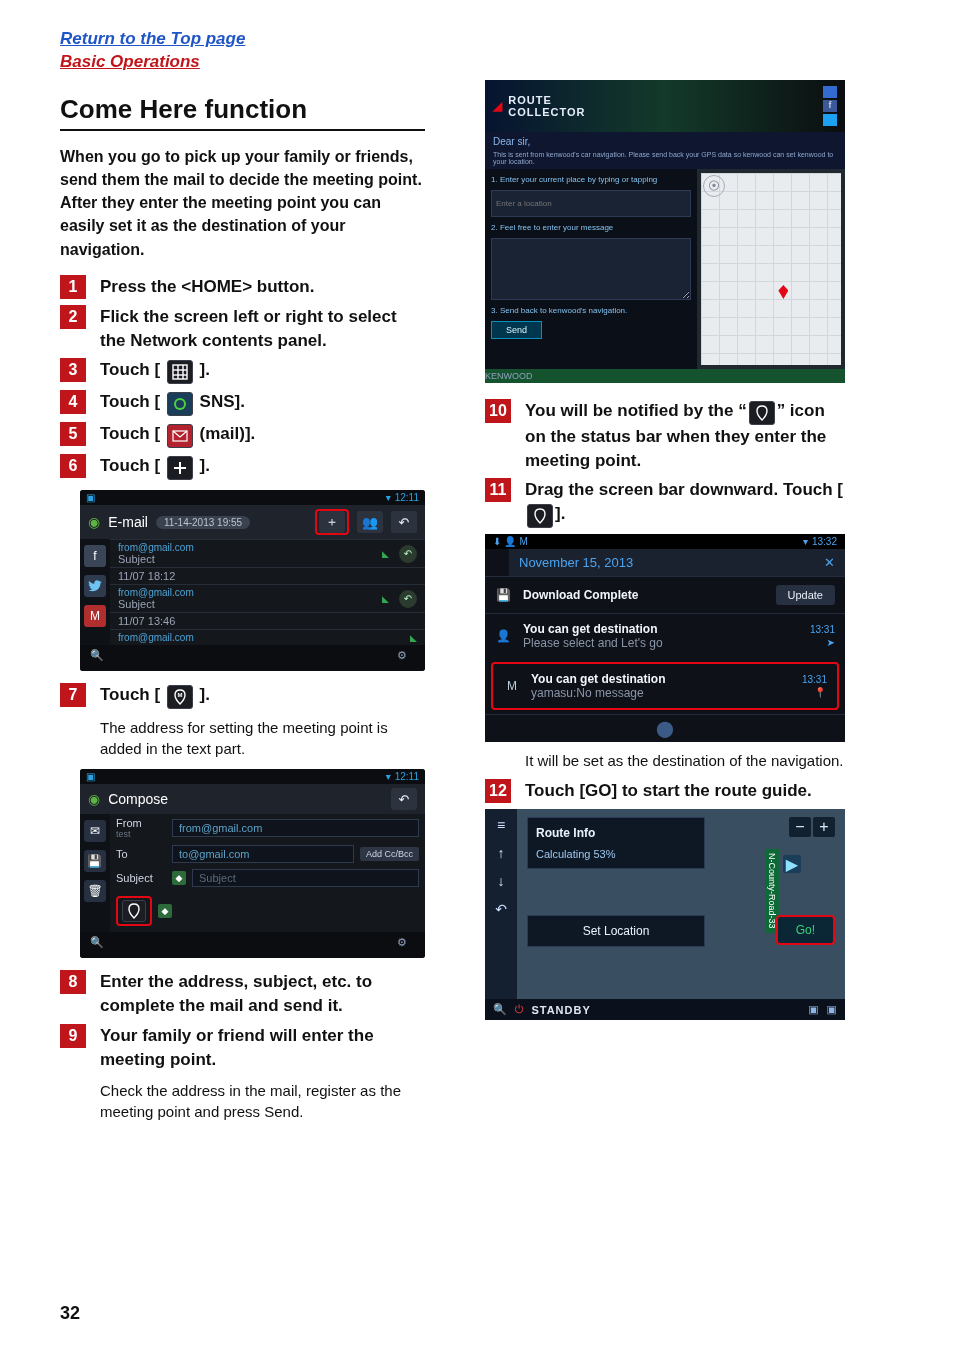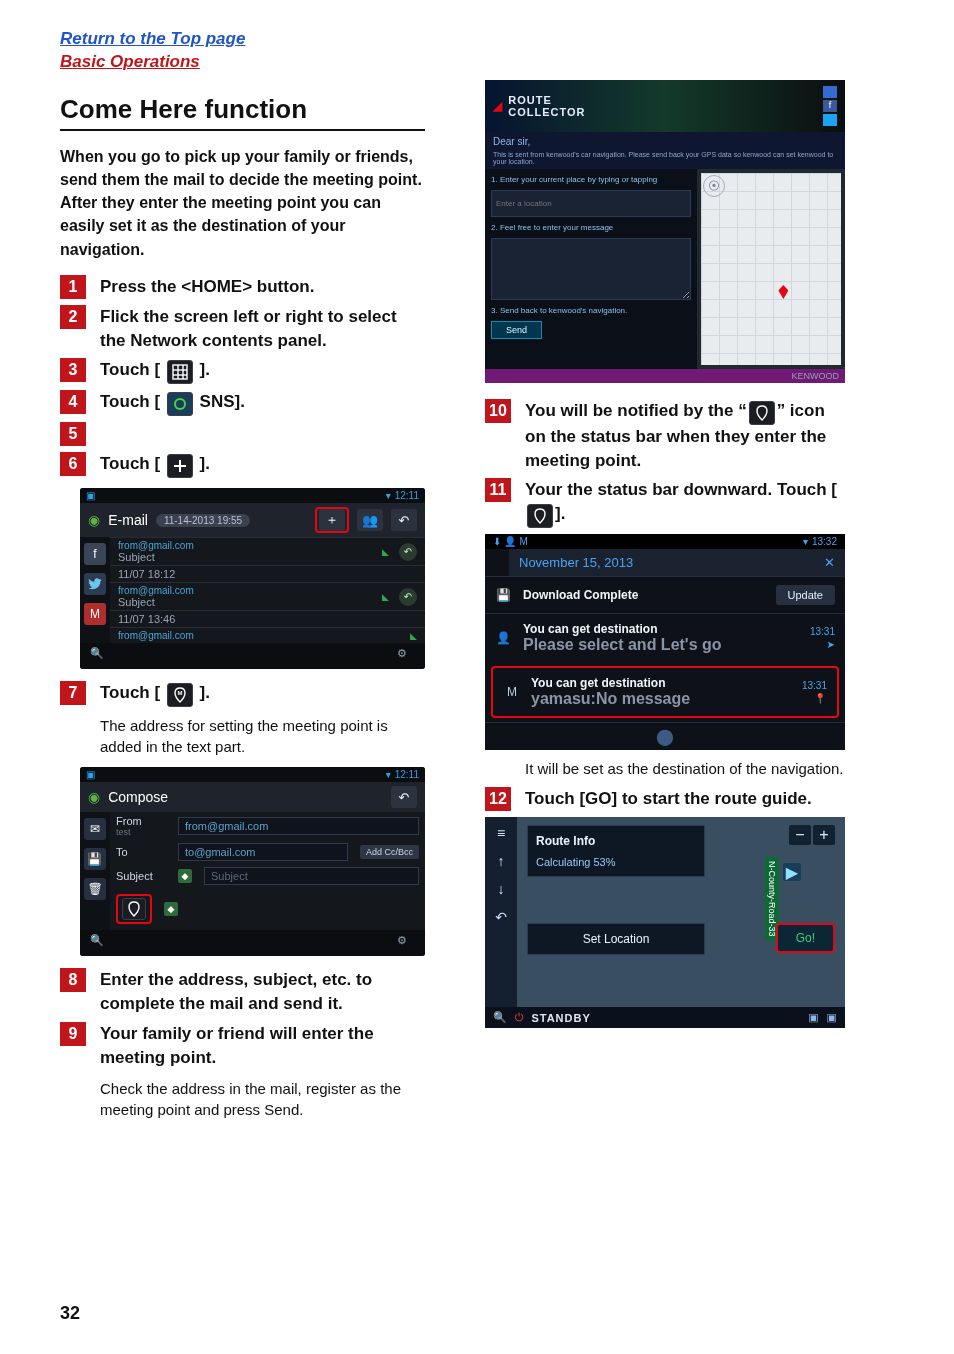--- a/index.html
+++ b/index.html
@@ -158,21 +158,21 @@
   .listrow .from { color:#4ca3d6; font-size:10px; }
   .listrow .right-dot { margin-left:auto; width:18px;height:18px;background:#2b3b2f;border-radius:50%;color:#baf5c4;display:flex;align-items:center;justify-content:center;font-size:10px;}
   .bot-bar {
     display:flex; justify-content:space-between;
     padding:4px 10px;
     background:#0b0d10;
   }
   .bot-bar .ci { width:18px;height:18px; color:#8ea0bb; }
   
   .formrow {
-    display:flex;align-items:center;gap:12px;
+    display:flex;align-items:center;gap:6px;
     padding:3px 6px;
     font-size:11px;
   }
   .formrow .lbl { width:50px; color:#cfd6e4; }
   .formrow .inp {
     flex:1; background:#0e131c; border:1px solid #2e3a4d; padding:2px 6px;
     color:#5da2c7; font-size:11px;
   }
   .formrow .chip {
     font-size:9px; background:#2e3646; padding:2px 6px; border-radius:2px; color:#cdd6e4;
@@ -208,39 +208,39 @@
     background-image:
       linear-gradient(#d3d7db 1px, transparent 1px),
       linear-gradient(90deg,#d3d7db 1px, transparent 1px);
     background-size:18px 18px;
   }
   .rc-pin {
     position:absolute; left:55%; top:58%; width:10px;height:14px;
     background:#e30613; clip-path:polygon(50% 100%,0 40%,50% 0,100% 40%);
   }
   .rc-foot {
-    display:flex; justify-content:flex-end; padding:2px 6px; background:#701a75; font-size:9px; color:#8ea0bb;
+    display:flex; justify-content:flex-start; padding:2px 0; background:#14532d; font-size:9px; color:#8ea0bb;
   }
   
   .notif-shot {
     width:360px; margin:6px 0; background:#0e1218; color:#dfe6f2;
   }
   .notif-top {
     display:flex; justify-content:space-between; align-items:center;
     padding:6px 10px; background:#1a2230;
     font-size:13px; color:#4aa3ef;margin-left:24px;
   }
   .notif-row {
     display:flex; align-items:center; gap:10px; padding:8px 10px;
     border-top:1px solid #222c3c;
     font-size:12px;
   }
   .notif-row .ni { width:18px; text-align:center; color:#bcd; }
   .notif-row .primary { color:#f1f5fc; font-weight:bold; }
-  .notif-row .secondary { color:#8a95a8; font-size:16px;font-weight:bold; }
+  .notif-row .secondary { color:#8a95a8; font-size:12px; }
   .notif-row .right { margin-left:auto; display:flex; flex-direction:column; align-items:flex-end; gap:2px; font-size:10px; color:#4aa3ef;text-align:center;}
   .notif-row.hl { border:2px solid #e30613; border-radius:4px; margin:4px 6px; }
   .update-btn { background:#273040; color:#e9eef9; padding:4px 12px; border-radius:3px; font-size:11px;}
   
   .nav-shot { width:360px; background:#0c1018; color:#dfe6f2; margin:6px 0; }
   .nav-body { display:flex; height:190px; }
   .nav-side { width:32px; background:#14202f; display:flex; flex-direction:column; align-items:center; gap:12px; padding:8px 0;}
   .nav-side .ic { color:#cfe1ff; font-size:14px;}
   .nav-main { flex:1; position:relative; background:#3a4e62; }
   .nav-card {
@@ -338,20 +338,30 @@
                 <circle cx="8" cy="8" r="6" fill="#4cd13d"></circle>
                 <circle cx="8" cy="8" r="4" fill="#1a3e5a"></circle>
               </svg>
           </span>
           <span>SNS].</span>
         </div>
       </div>
 
       <div class="step">
         <div class="num">5</div>
+        <div class="txt">
+          <span>Touch [</span>
+          <span class="inline-icon" style="background:#b3232f">
+            <svg viewBox="0 0 16 16">
+                <rect x="1" y="3" width="14" height="10" fill="none" stroke="#fff" stroke-width="1.2"></rect>
+                <polyline points="1,3 8,9 15,3" fill="none" stroke="#fff" stroke-width="1.2"></polyline>
+              </svg>
+          </span>
+          <span>(mail)].</span>
+        </div>
       </div>
 
       <div class="step">
         <div class="num">6</div>
         <div class="txt">
           <span>Touch [</span>
           <span class="inline-icon">
             <svg viewBox="0 0 16 16">
                 <line x1="8" y1="2" x2="8" y2="14" stroke="#fff" stroke-width="2"></line>
                 <line x1="2" y1="8" x2="14" y2="8" stroke="#fff" stroke-width="2"></line>
@@ -544,21 +554,21 @@
             <svg viewBox="0 0 16 16">
                 <path d="M8 1C5 1 3 3 3 6c0 4 5 9 5 9s5-5 5-9c0-3-2-5-5-5z" fill="none" stroke="#fff" stroke-width="1.4"></path>
               </svg>
           </span><span>” icon on the status bar when they enter the meeting point.</span>
         </div>
       </div>
 
       <div class="step">
         <div class="num">11</div>
         <div class="txt">
-          <span>Your the status bar downward. Touch [</span><span class="inline-icon">
+          <span>Drag the screen bar downward. Touch [</span><span class="inline-icon">
             <svg viewBox="0 0 16 16">
                 <path d="M8 1C5 1 3 3 3 6c0 4 5 9 5 9s5-5 5-9c0-3-2-5-5-5z" fill="none" stroke="#fff" stroke-width="1.4"></path>
               </svg>
           </span><span>].</span>
         </div>
       </div>
 
       <div class="notif-shot">
         <div style="display:flex;justify-content:space-between;padding:2px 8px;background:#000;font-size:10px;color:#4aa3ef">
           <span>⬇ 👤 M</span>

